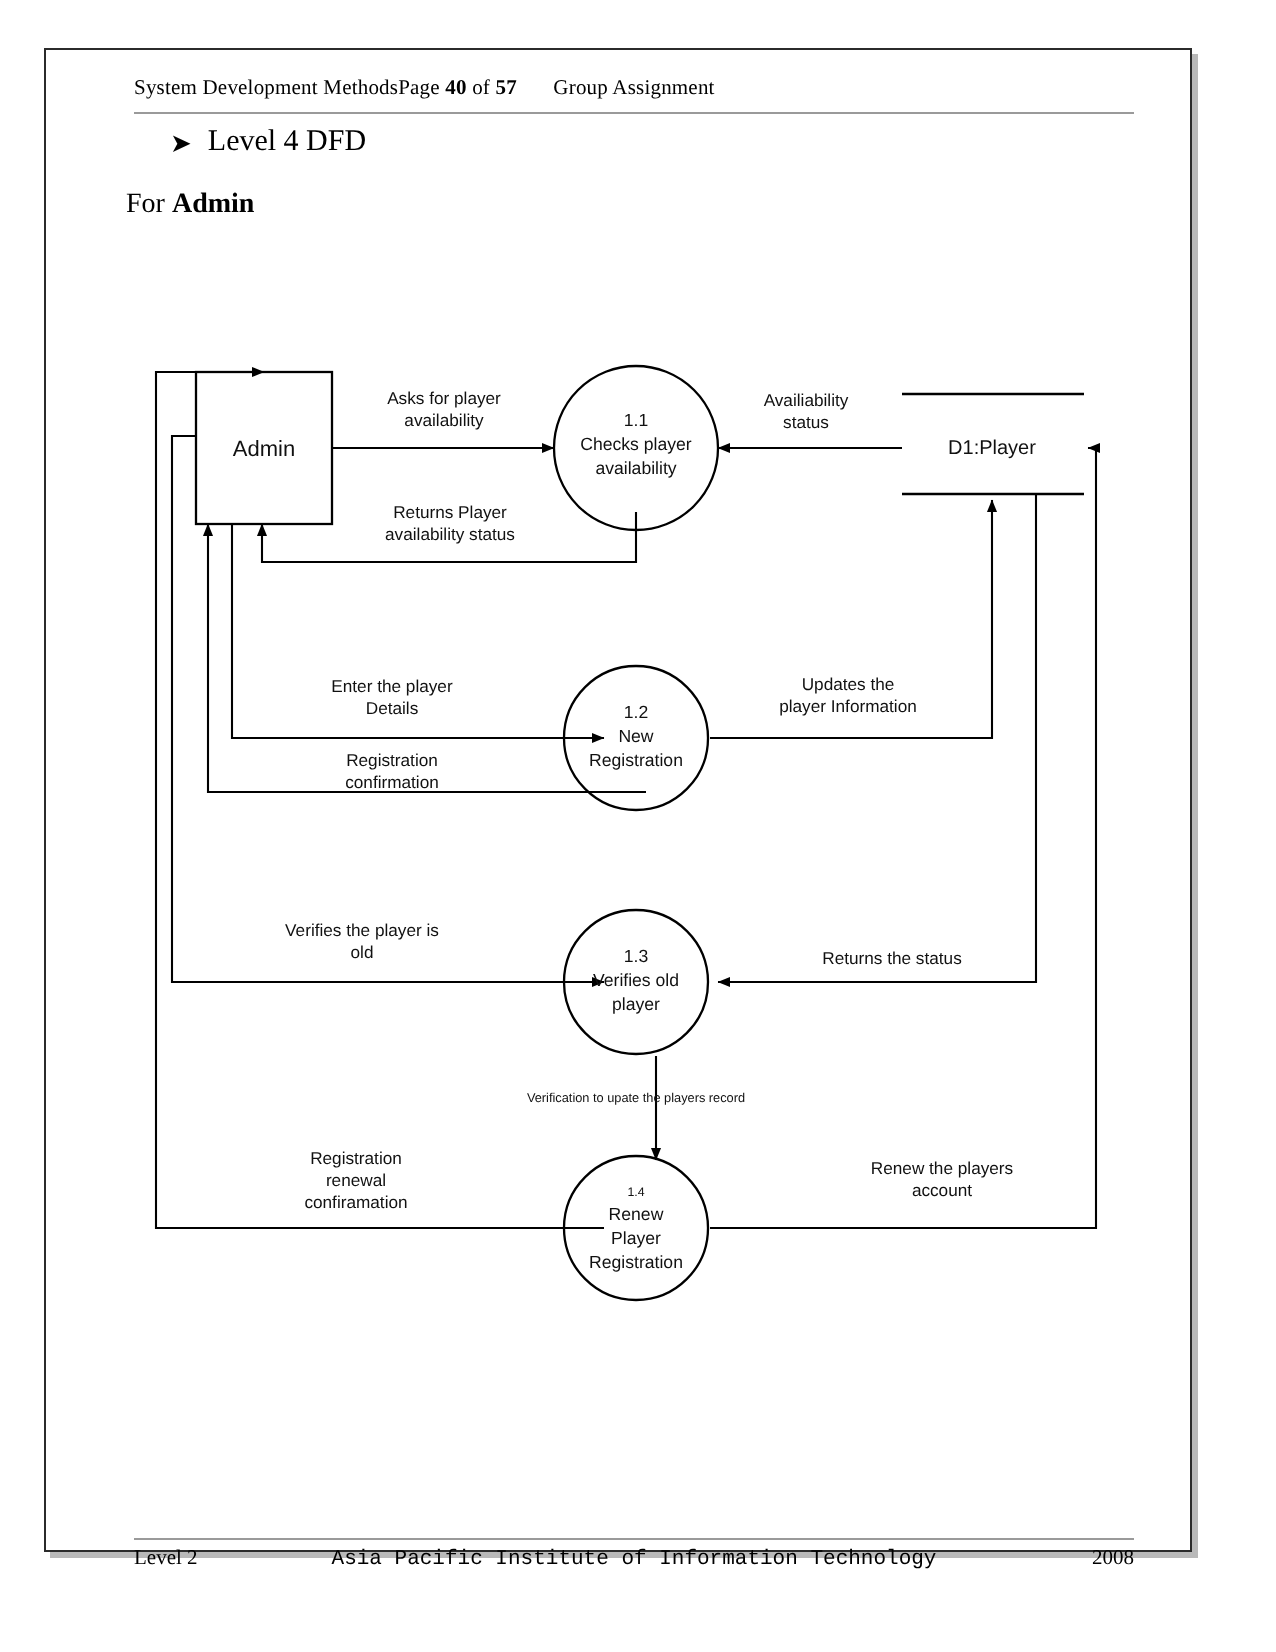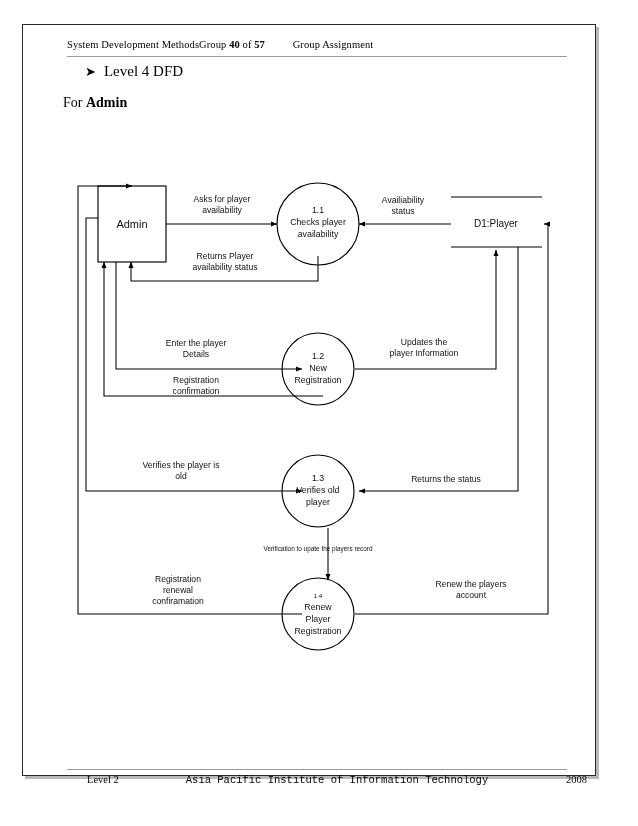--- a/index.html
+++ b/index.html
@@ -18,21 +18,21 @@
     background:#fff;border:1px solid #2b2b2b;
     box-shadow:3px 3px 0 0 #b9b9b9;
     box-sizing:border-box;
   }
   
   #hdr{
     position:absolute;left:44px;top:14px;width:500px;
     font-size:10.5px;letter-spacing:.1px;
     display:flex;justify-content:flex-start;align-items:baseline;
   }
-  #hdr .mid{position:absolute;left:50%;transform:translateX(-50%);white-space:nowrap;margin-left:16px;}
+  #hdr .mid{position:absolute;left:50%;transform:translateX(-50%);white-space:nowrap;}
   #hdrrule{
     position:absolute;left:44px;top:31px;width:500px;height:0;
     border-top:1px solid #9a9a9a;
   }
   .b{font-weight:bold;}
   
   #bullet{
     position:absolute;left:62px;top:38px;width:460px;
     font-size:15px;display:flex;align-items:center;gap:8px;
   }
@@ -73,34 +73,34 @@
     font-size:10px;fill:#111;text-anchor:middle;
   }
   
   #ftrule{
     position:absolute;left:44px;top:744px;width:500px;height:0;
     border-top:1px solid #9a9a9a;
   }
   #ftr{
     position:absolute;left:44px;top:749px;width:500px;
     font-size:10.5px;
-    display:flex;justify-content:space-between;align-items:center;margin-left:20px;
+    display:flex;justify-content:space-between;align-items:center;
   }
   #ftr .mid{position:absolute;left:50%;transform:translateX(-50%);white-space:nowrap;font-family:Liberation Mono, monospace;}
 </style>
 </head>
 <body>
 
 <div id="page">
   <div id="sheet">
 
     <div id="hdr">
       <span>System Development Methods</span>
       <span class="mid">Group Assignment</span>
-      <span><span>Group </span><span class="b">40</span><span> of </span><span class="b">57</span></span>
+      <span><span>Page </span><span class="b">40</span><span> of </span><span class="b">57</span></span>
     </div>
     <div id="hdrrule"></div>
 
     <div id="bullet">
       <span class="arw">➤</span>
       <span>Level 4 DFD</span>
     </div>
 
     <div id="foradmin"><span>For </span><span class="b">Admin</span></div>
 

